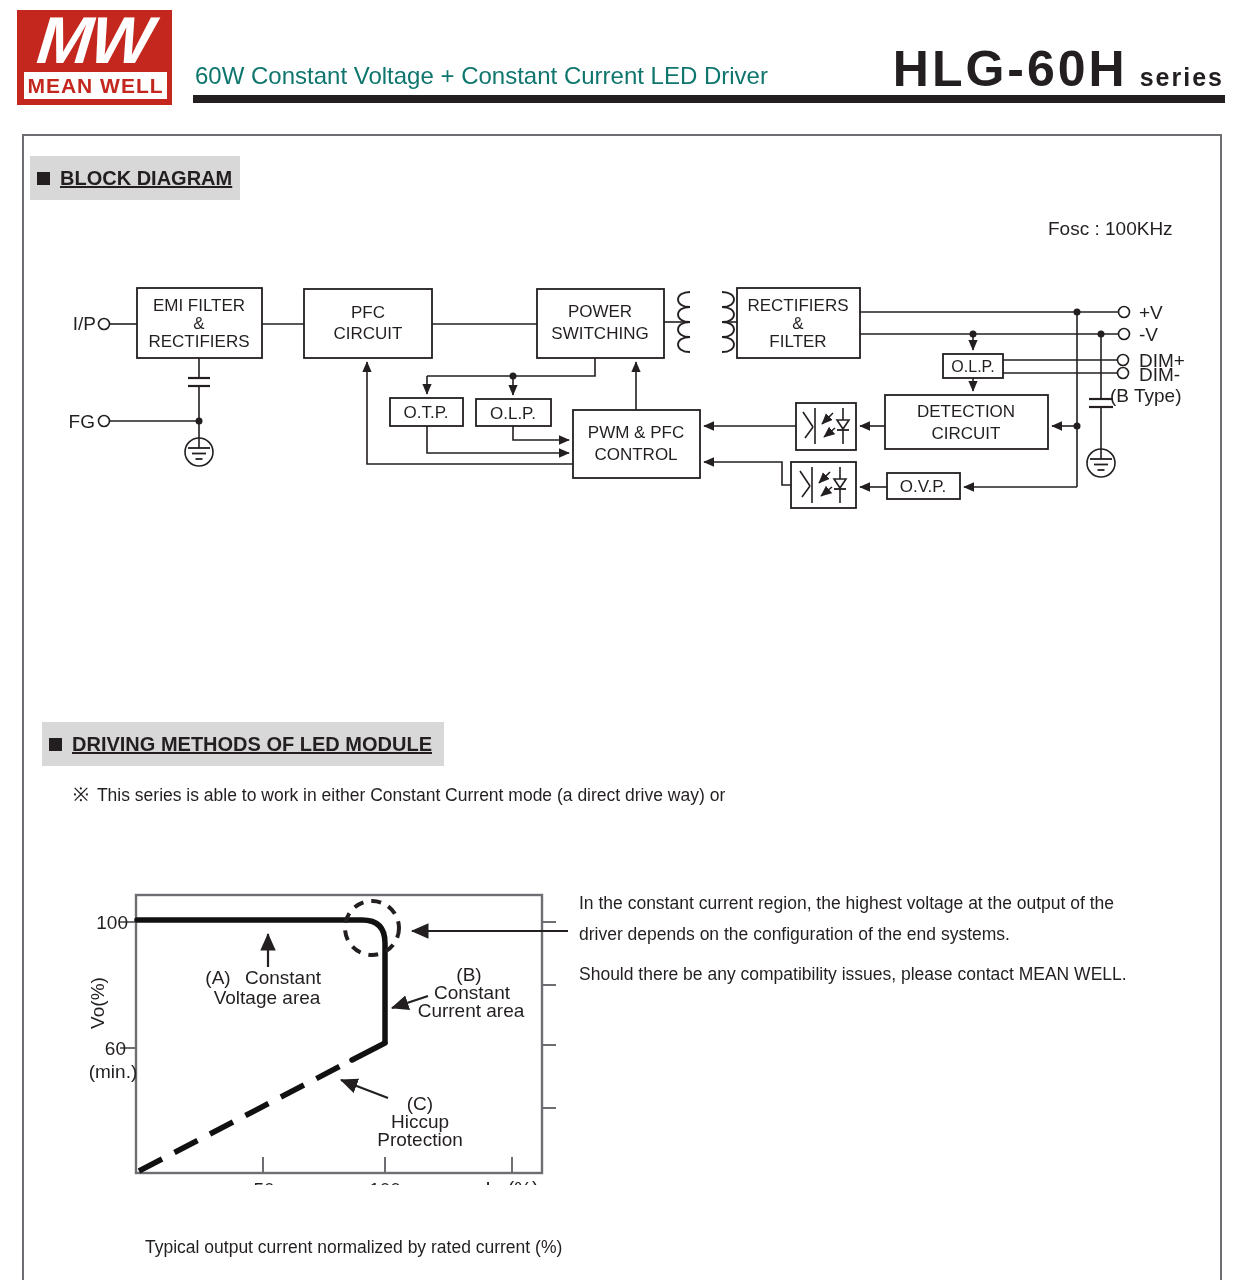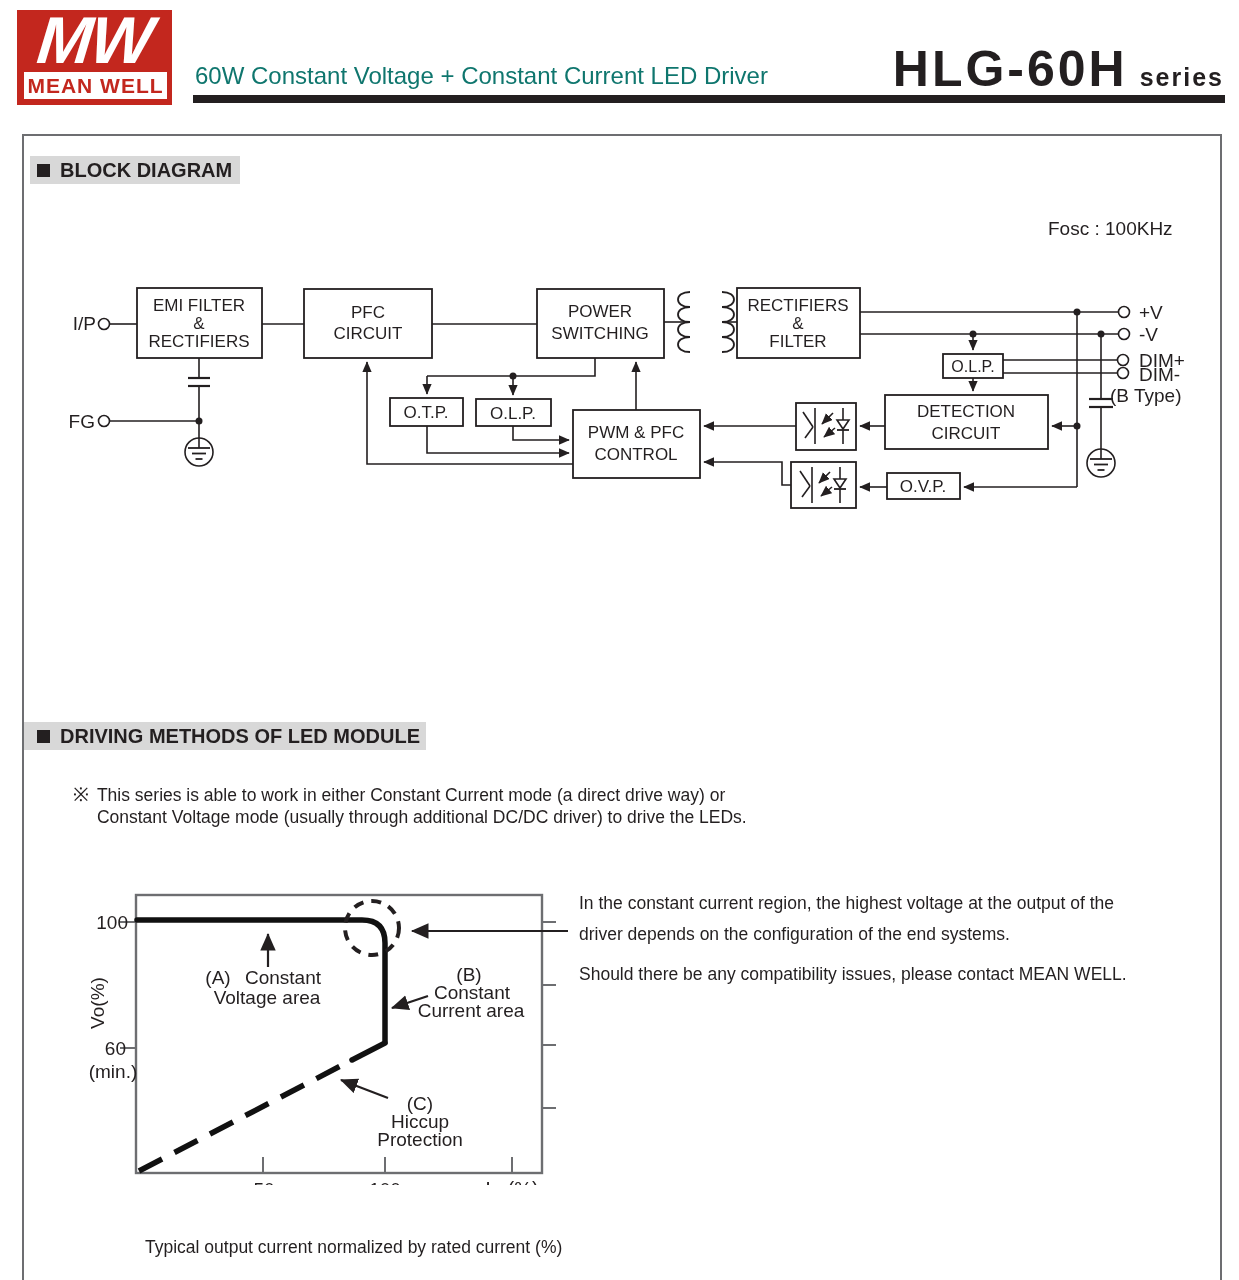--- a/index.html
+++ b/index.html
@@ -28,25 +28,25 @@
   .hdr-model .series{font-weight:bold;font-size:25px;letter-spacing:2px;padding-left:12px;margin-top:8px;}
   .hdr-rule{left:193px;top:95px;width:1032px;height:8px;background:#231f20;}
 
   
   .frame{
     left:22px;top:134px;width:1200px;height:1160px;
     border:2px solid #6d6e71;border-bottom:none;box-sizing:border-box;
   }
 
   
-  .secbar{background:#d8d8d8;display:flex;align-items:center;height:28px;}
+  .secbar{background:#d8d8d8;display:flex;align-items:center;height:44px;text-decoration:underline;}
   .secbar .sq{width:13px;height:13px;background:#231f20;margin:0 10px 0 7px;flex:0 0 auto;}
   .secbar .sectxt{font-weight:bold;font-size:20px;color:#231f20;white-space:nowrap;}
   .secbar1{left:30px;top:156px;width:210px;}
-  .secbar2{left:24px;top:722px;width:402px;justify-content:center;}
+  .secbar2{left:42px;top:722px;width:402px;}
 
   .fosc{left:1048px;top:218px;font-size:19px;}
 
   
   .note{left:73px;top:784px;font-size:17.5px;line-height:22px;display:flex;}
   .note .marker{font-size:19px;margin-right:8px;}
   .note .nline{display:block;}
   .cctext{left:572px;top:888px;width:580px;font-size:17.5px;}
   .cctext p{margin:0 0 9px 7px;line-height:31px;}
   .caption{left:145px;top:1237px;font-size:17.5px;}
@@ -216,21 +216,20 @@
 
 <div class="abs secbar secbar2">
   <span class="sq"></span>
   <span class="sectxt">DRIVING METHODS OF LED MODULE</span>
 </div>
 
 <div class="abs note">
   <span class="marker">※</span>
   <span>
     <span class="nline">This series is able to work in either Constant Current mode (a direct drive way) or</span>
-    <span class="nline">Constant Voltage mode (usually through additional DC/DC driver) to drive the LEDs.</span>
   </span>
 </div>
 
 <svg class="abs" style="left:75px;top:875px;" width="500" height="310" viewBox="75 875 500 310">
   <defs>
     <marker id="cah" markerWidth="9" markerHeight="9" refX="7.5" refY="3.5" orient="auto">
       <path d="M0,0 L8,3.5 L0,7 z" fill="#231f20"></path>
     </marker>
   </defs>
 

